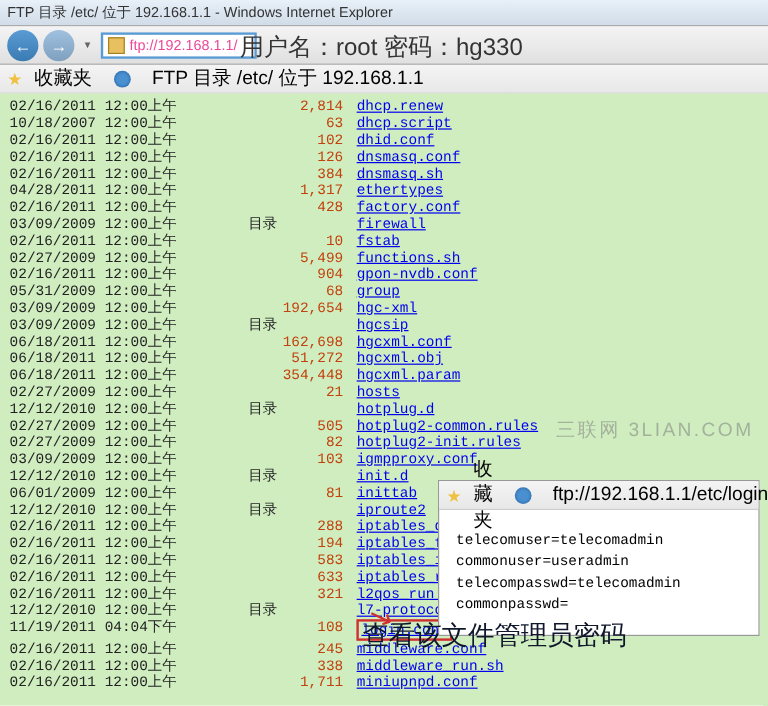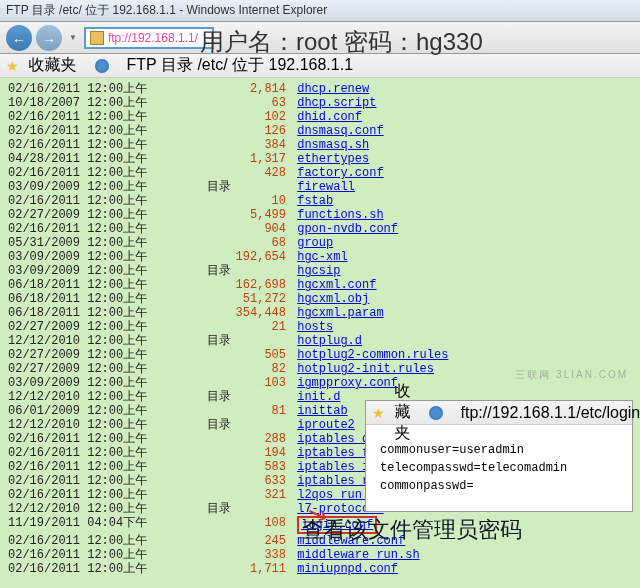--- a/index.html
+++ b/index.html
@@ -5,40 +5,40 @@
 *{margin:0;padding:0;box-sizing:border-box}
 body{font-family:"Microsoft YaHei",Arial,sans-serif;font-size:12px;background:#fff;width:640px;height:588px;overflow:hidden;position:relative}
 .title-bar{background:linear-gradient(#e8f0f8,#d0dce8);height:22px;border-bottom:1px solid #999;padding:2px 6px;font-size:12px;color:#333}
 .nav-bar{background:linear-gradient(#f4f4f4,#e0e0e0);height:32px;border-bottom:1px solid #999;display:flex;align-items:center;padding:0 6px;gap:4px}
 .nav-btn{width:26px;height:26px;border-radius:13px;display:flex;align-items:center;justify-content:center;background:linear-gradient(#5a9bd4,#3a7bb4);color:#fff;font-size:14px}
 .nav-btn.fwd{background:linear-gradient(#a0c0e0,#80a0c0)}
 .drop-arrow{font-size:8px;color:#666;padding:0 3px}
 .addr-box{flex:0 0 130px;height:22px;background:#fff;border:2px solid #5a9bd4;display:flex;align-items:center;padding:0 4px;gap:4px}
 .addr-icon{width:14px;height:14px;background:#e8c060;border:1px solid #a88020}
 .addr-text{font-size:12px;color:#ec4899}
-.overlay-text{position:absolute;top:26px;left:200px;font-size:24px;color:#333;z-index:10}
+.overlay-text{position:absolute;top:26px;left:200px;font-size:20px;color:#333;z-index:10}
 .fav-bar{background:linear-gradient(#f4f4f4,#e8e8e8);height:24px;border-bottom:1px solid #ccc;display:flex;align-items:center;padding:0 6px;gap:10px}
 .star{color:#f0c040;font-size:14px}
 .fav-label{font-size:16px}
 .tab{display:flex;align-items:center;gap:18px;padding:0 8px;font-size:16px}
 .ie-icon{width:14px;height:14px;background:radial-gradient(circle,#4a90d0 40%,#2060a0);border-radius:50%;position:relative}
 .listing{background:#d0edc0;padding:4px 0;font-family:"Courier New",monospace;font-size:12px;line-height:14px;height:510px;overflow:hidden}
 .row{display:flex;white-space:pre}
 .date{width:200px;padding-left:8px;color:#222}
 .size{width:55px;text-align:right;color:#c2410c;padding-right:4px}
 .dir-label{width:35px;text-align:right;color:#222;padding-right:4px}
 .fname{color:#0000ee;text-decoration:underline;cursor:pointer}
 .red-box{border:2px solid #d03030;padding:0 2px;display:inline-block}
 .callout{position:absolute;top:400px;left:365px;width:268px;background:#fff;border:1px solid #999;z-index:20}
 .callout .fav-bar{border-bottom:1px solid #ccc}
 .callout-body{padding:16px 14px;font-family:"Courier New",monospace;font-size:12px;line-height:18px}
 .white-blob{display:inline-block;background:#fff;width:50px;height:11px;vertical-align:middle}
 .red-arrow{position:absolute;top:500px;left:307px;z-index:25;color:#d03030;font-size:24px;transform:rotate(-20deg)}
 .note-text{position:absolute;top:515px;left:302px;font-size:22px;color:#0f172a;z-index:25}
-.watermark{position:absolute;top:368px;right:12px;font-size:10px;color:rgba(120,120,120,.5);letter-spacing:2px;z-index:5}
+.watermark{position:absolute;top:348px;right:12px;font-size:16px;color:rgba(120,120,120,.5);letter-spacing:2px;z-index:5}
 </style>
 </head>
 <body>
 
 <div class="title-bar">
   <span>FTP 目录 /etc/ 位于 192.168.1.1 - Windows Internet Explorer</span>
 </div>
 
 <div class="nav-bar">
   <div class="nav-btn">←</div>
@@ -104,20 +104,21 @@
 <div class="callout">
   <div class="fav-bar">
     <span class="star">★</span>
     <span class="fav-label">收藏夹</span>
     <div class="tab">
       <span class="ie-icon"></span>
       <span>ftp://192.168.1.1/etc/login.conf</span>
     </div>
   </div>
   <div class="callout-body" id="callout-body">
+      <div>telecomuser=telecomadmin</div>
       <div>commonuser=useradmin</div>
       <div>telecompasswd=telecomadmin<span class="white-blob"></span></div>
       <div>commonpasswd=<span class="white-blob"></span></div>
     </div>
 </div>
 
 <div class="red-arrow">↘</div>
 <div class="note-text">查看该文件管理员密码</div>
 
 </body></html>

